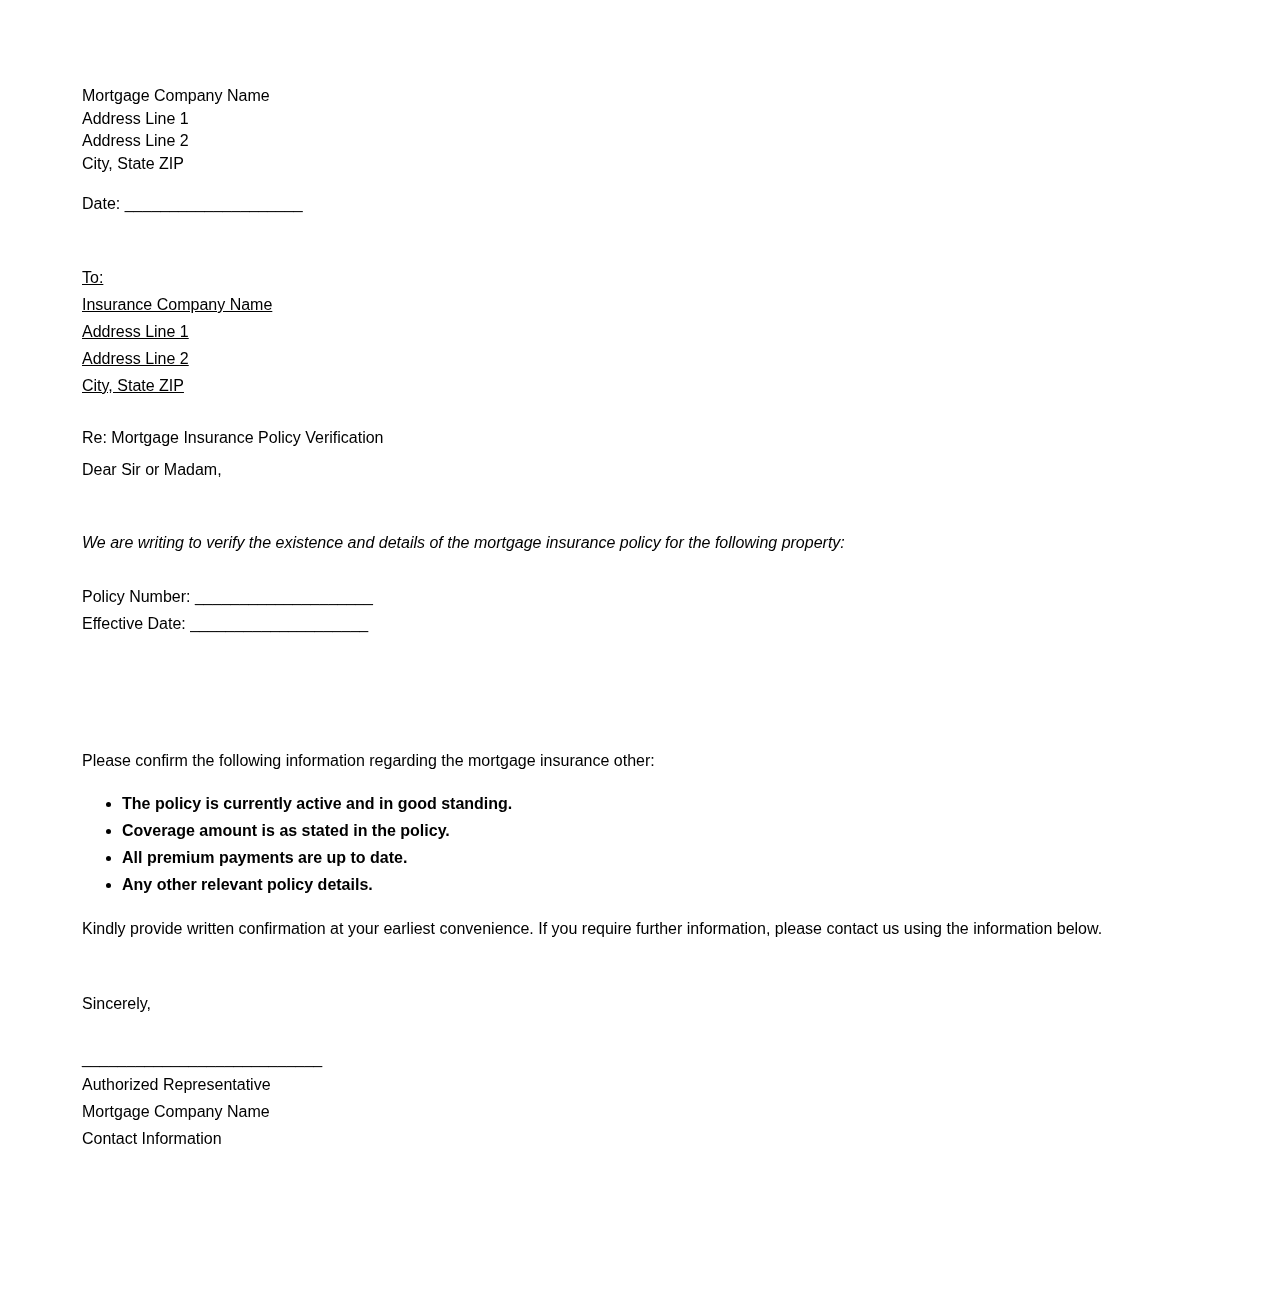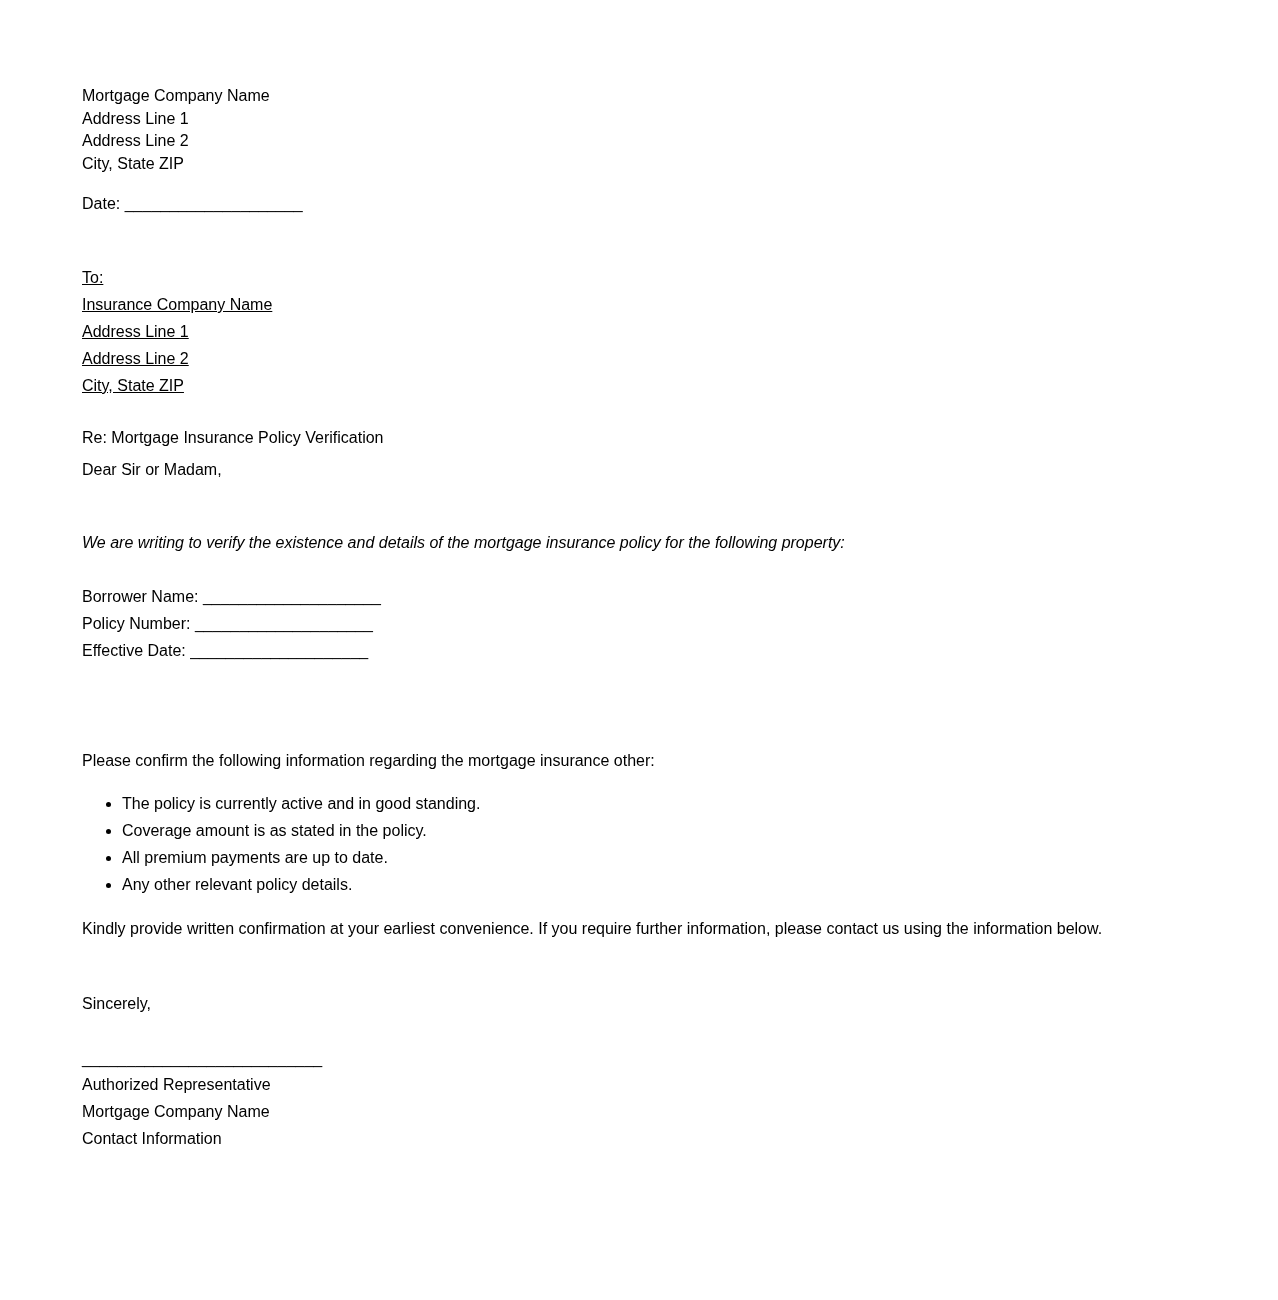--- a/index.html
+++ b/index.html
@@ -8,21 +8,21 @@
     font-family: "Liberation Sans", sans-serif; font-size: 16px; color: #000000;
   }
   .page { position: absolute; left: 82px; top: 0; right: 0; }
   .blk { position: absolute; left: 0; white-space: nowrap; }
   .l1 { line-height: 22.5px; }
   .l2 { line-height: 27px; }
   .bold { font-weight: normal; }
   .line { display: block; }
   .blank { font-weight: normal; }
   ul.items { margin: 0; padding: 0 0 0 40px; list-style: disc; }
-  ul.items li { line-height: 27px; }
+  ul.items li { line-height: 27px; font-weight: bold; }
 </style>
 </head>
 <body>
 
 <div class="page">
 
   <div class="blk l1" style="top:85px;">
     <span class="line">Mortgage Company Name</span>
     <span class="line">Address Line 1</span>
     <span class="line">Address Line 2</span>
@@ -42,24 +42,20 @@
     <span class="line">City, State ZIP</span>
   </div>
 
   <div class="blk l2 bold" style="top:424px;">Re: Mortgage Insurance Policy Verification</div>
 
   <div class="blk l2" style="top:456px;">Dear Sir or Madam,</div>
 
   <div class="blk l2" style="top:529px;font-style:italic;">We are writing to verify the existence and details of the mortgage insurance policy for the following property:</div>
 
   <div class="blk l2" style="top:583px;">
-    <div class="line">
-      <span class="bold">Borrower Name:</span>
-      <span class="blank">____________________</span>
-    </div>
     <div class="line">
       <span class="bold">Policy Number:</span>
       <span class="blank">____________________</span>
     </div>
     <div class="line">
       <span class="bold">Effective Date:</span>
       <span class="blank">____________________</span>
     </div>
   </div>
 

